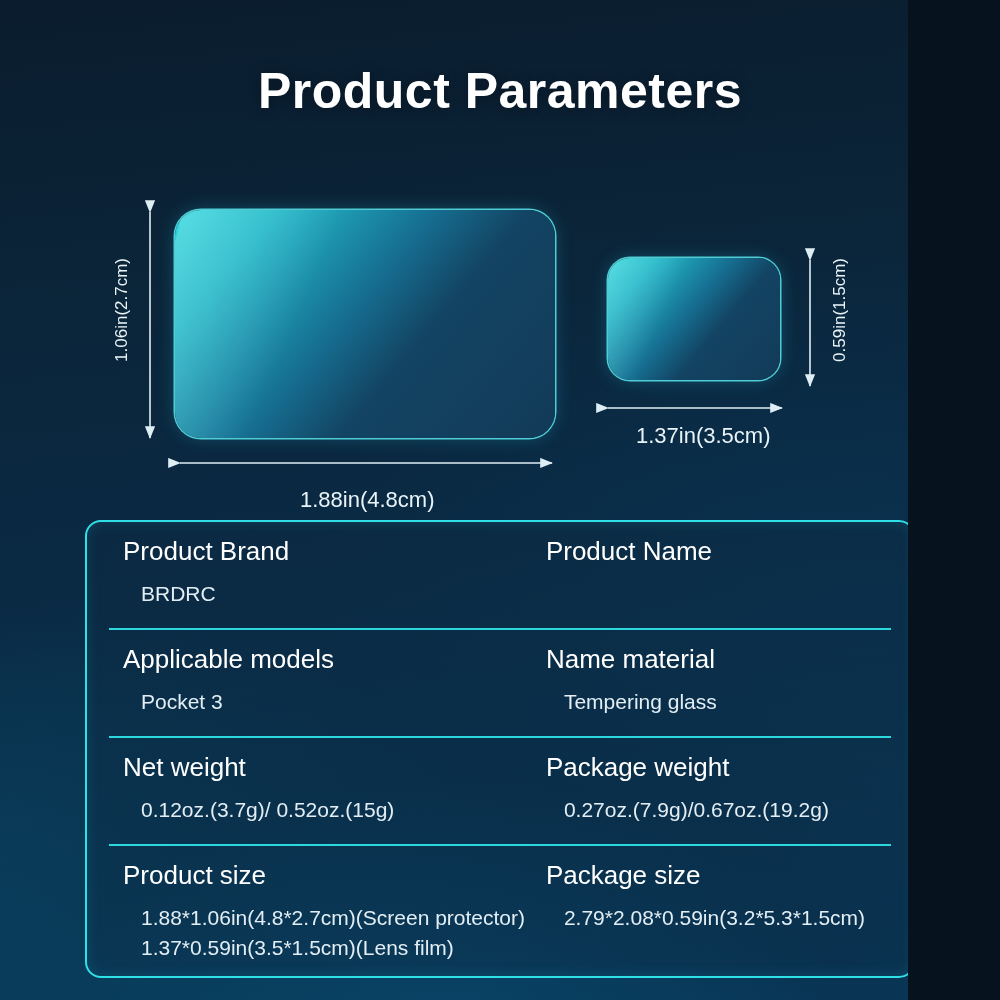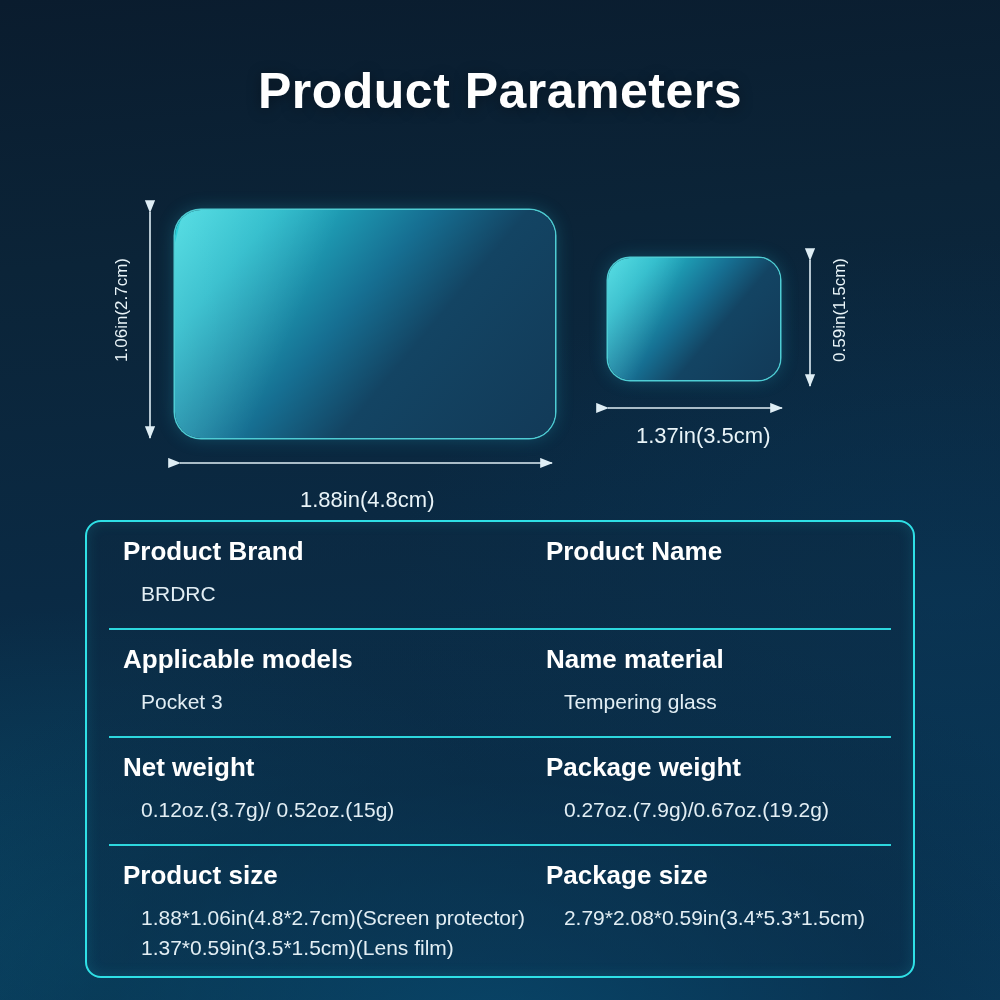--- a/index.html
+++ b/index.html
@@ -8,21 +8,21 @@
   }
   body {
     width: 1000px;
     height: 1000px;
     font-family: "Liberation Sans", sans-serif;
     background: #07121f;
     overflow: hidden;
   }
   .page {
     position: relative;
-    width: 1000px;
+    width: 908px;
     height: 1000px;
     background:
       radial-gradient(ellipse 900px 600px at 50% 105%, rgba(8,70,105,0.85) 0%, rgba(7,40,66,0.35) 45%, rgba(5,22,40,0) 75%),
       radial-gradient(ellipse 700px 500px at 8% 96%, rgba(10,90,120,0.45) 0%, rgba(6,30,50,0) 70%),
       radial-gradient(ellipse 800px 520px at 95% 60%, rgba(9,60,95,0.40) 0%, rgba(6,28,48,0) 70%),
       linear-gradient(175deg, #0a1c2e 0%, #0b2438 25%, #0a2a44 55%, #093351 80%, #0a3b5d 100%);
     overflow: hidden;
   }
 
   
@@ -115,21 +115,21 @@
   }
   .spec-cell {
     box-sizing: border-box;
     padding-left: 36px;
   }
   .spec-cell.left { width: 447px; }
   .spec-cell.right { width: 383px; padding-left: 14px; }
   .spec-key {
     color: #ffffff;
     font-size: 26px;
-    font-weight: bold;
+    font-weight: normal;
     margin-bottom: 12px;
     white-space: nowrap;
   }
   .spec-val {
     color: #e2eef4;
     font-size: 21px;
     line-height: 1.42;
     white-space: nowrap;
     margin-left: 18px;
   }
@@ -219,20 +219,20 @@
       </div>
 
       <div class="spec-row last">
         <div class="spec-cell left">
           <div class="spec-key">Product size</div>
           <div class="spec-val">1.88*1.06in(4.8*2.7cm)(Screen protector)</div>
           <div class="spec-val">1.37*0.59in(3.5*1.5cm)(Lens film)</div>
         </div>
         <div class="spec-cell right">
           <div class="spec-key">Package size</div>
-          <div class="spec-val">2.79*2.08*0.59in(3.4*5.3*1.5cm)</div>
+          <div class="spec-val">2.79*2.08*0.59in(3.2*5.3*1.5cm)</div>
         </div>
       </div>
 
     </div>
   </div>
 
 </div>
 
 </body></html>

